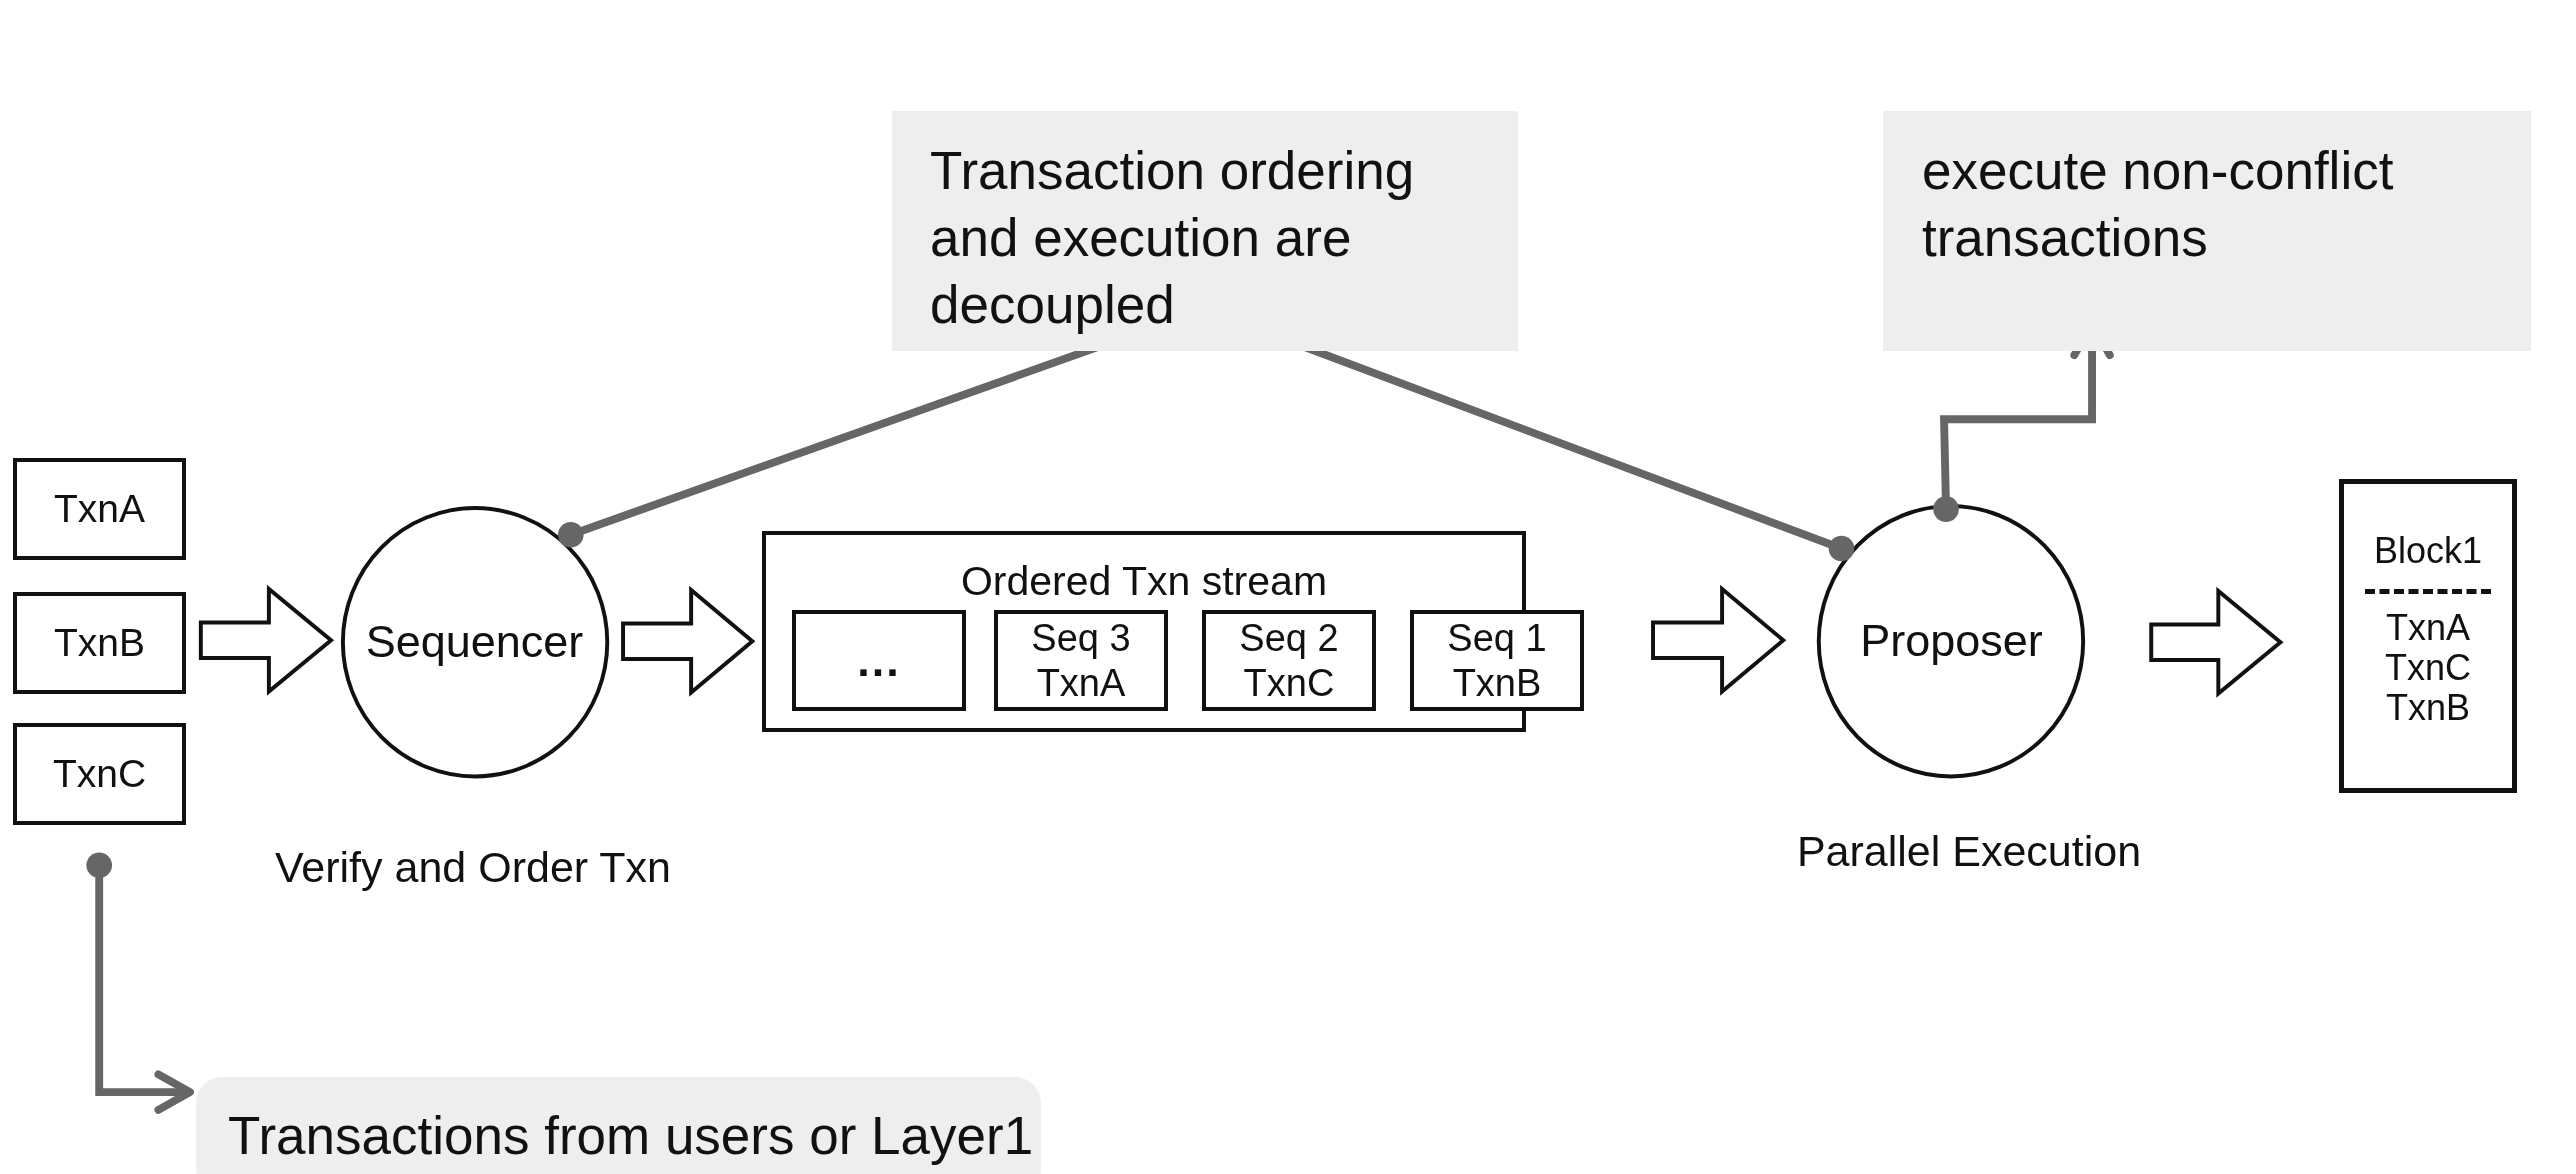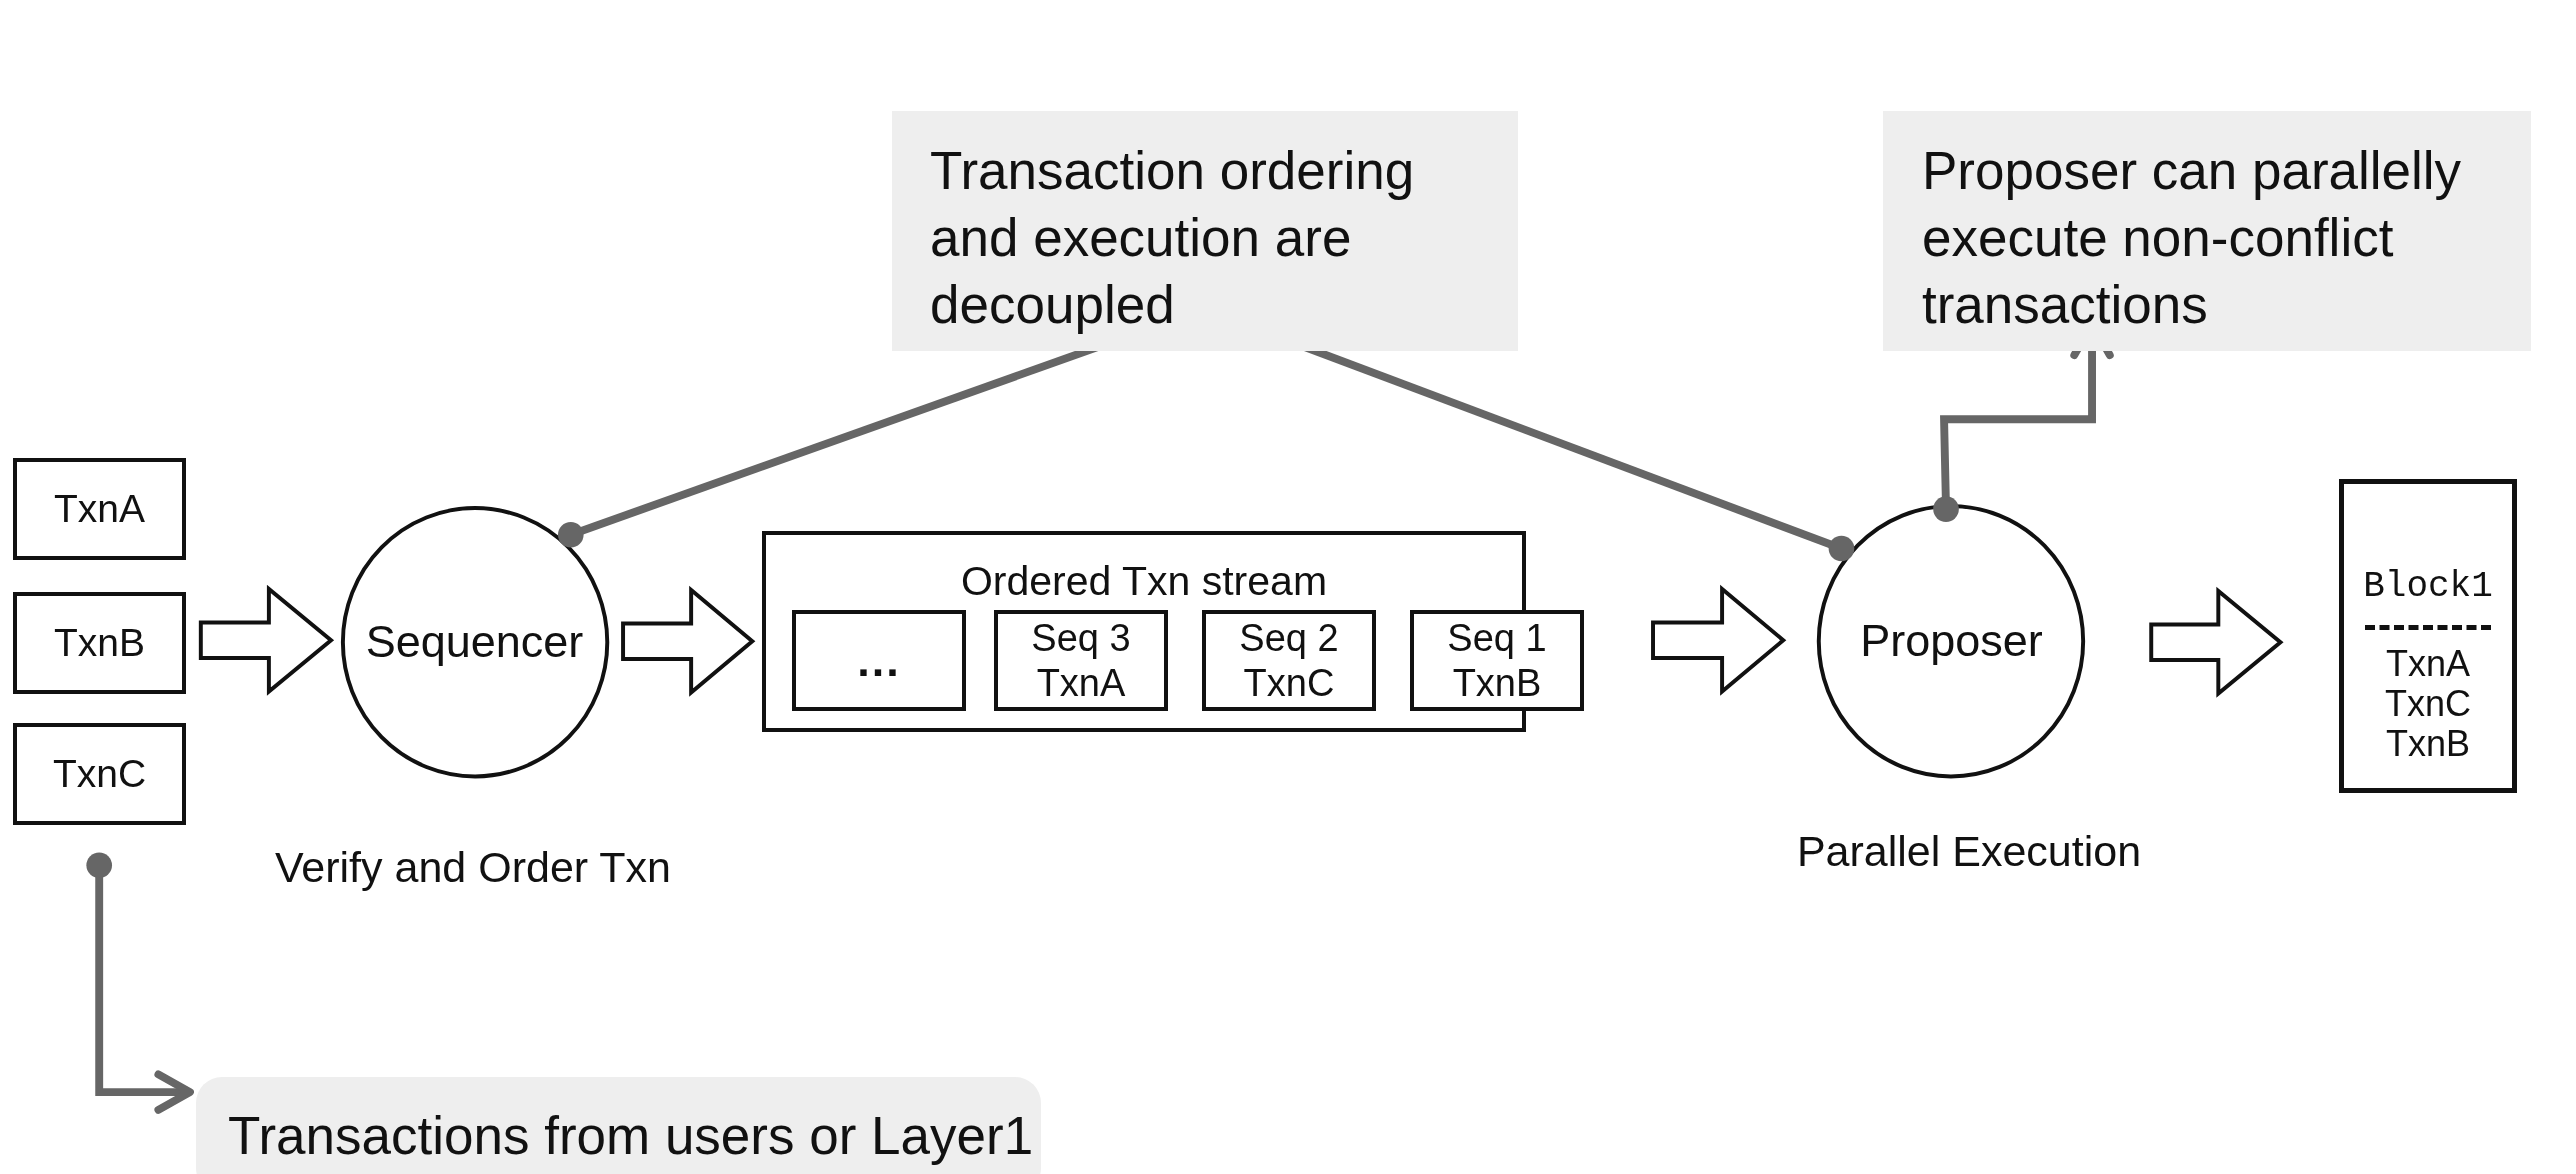--- a/index.html
+++ b/index.html
@@ -33,21 +33,21 @@
     top:610px;width:174px;height:101px;border:4px solid var(--ink);background:#fff;
     display:flex;flex-direction:column;align-items:center;justify-content:center;
     font-size:38px;line-height:45px;text-align:center;
   }
   .slot.dots{font-size:45px;font-weight:bold;letter-spacing:2px;}
   .block-box{
     left:2339px;top:479px;width:178px;height:314px;border:5px solid var(--ink);background:#fff;
     display:flex;flex-direction:column;align-items:center;
     font-size:36px;line-height:40px;text-align:center;
   }
-  .block-title{margin-top:83px;font-family:Liberation Mono, monospace;}
+  .block-title{margin-top:47px;}
   .block-divider{width:126px;border-top:5px dashed var(--ink);margin:18px 0 14px 0;}
   .note{
     background:var(--note-bg);font-size:53px;line-height:67px;margin-top:40px;
   }
   .note.top{top:71px;height:240px;padding-top:26px;}
   .note-a{left:892px;width:626px;padding-left:38px;}
   .note-b{left:1883px;width:648px;padding-left:39px;}
   .note-c{
     left:196px;top:1037px;width:845px;height:117px;
     display:flex;align-items:center;padding-left:32px;border-radius:26px;
@@ -126,21 +126,20 @@
     <div>TxnC</div>
     <div>TxnB</div>
   </div>
 
   <div class="abs note top note-a">
     <div>Transaction ordering</div>
     <div>and execution are</div>
     <div>decoupled</div>
   </div>
   <div class="abs note top note-b">
-    <div>Proposer can parallelly</div>
     <div>execute non-conflict</div>
     <div>transactions</div>
   </div>
   <div class="abs note note-c">
     <div>Transactions from users or Layer1</div>
   </div>
 
 </div>
 
 

